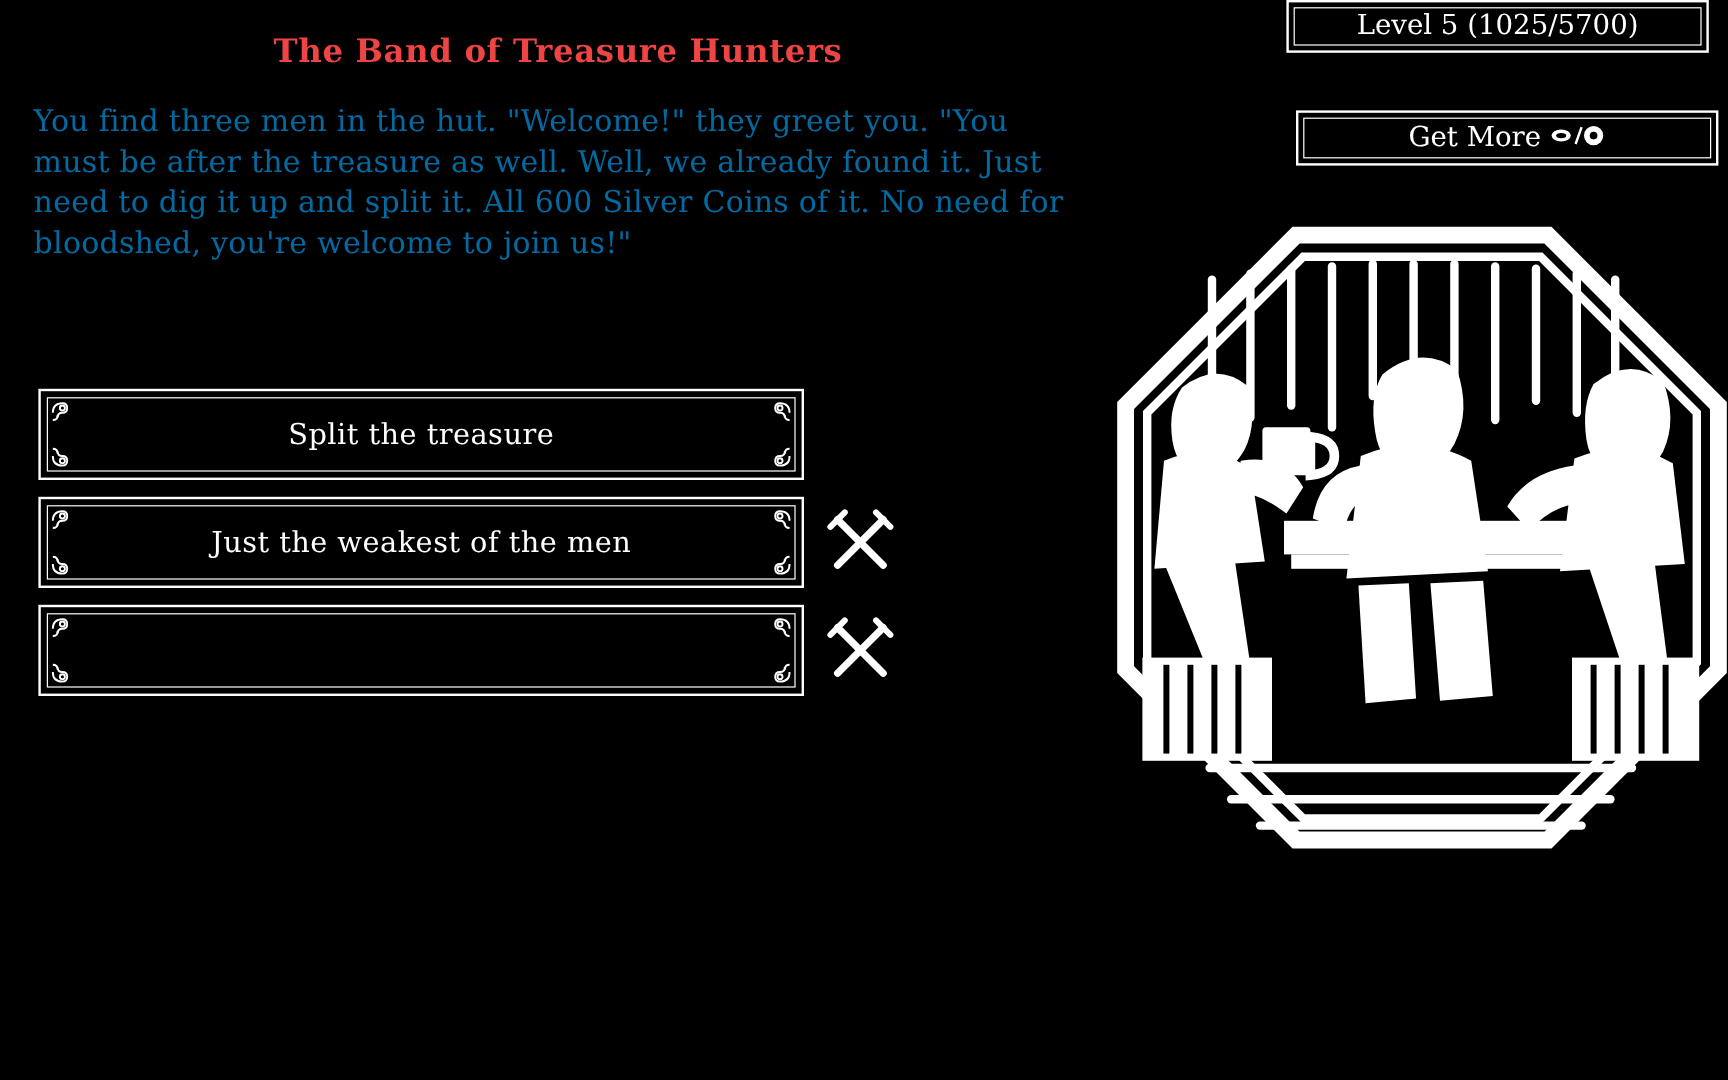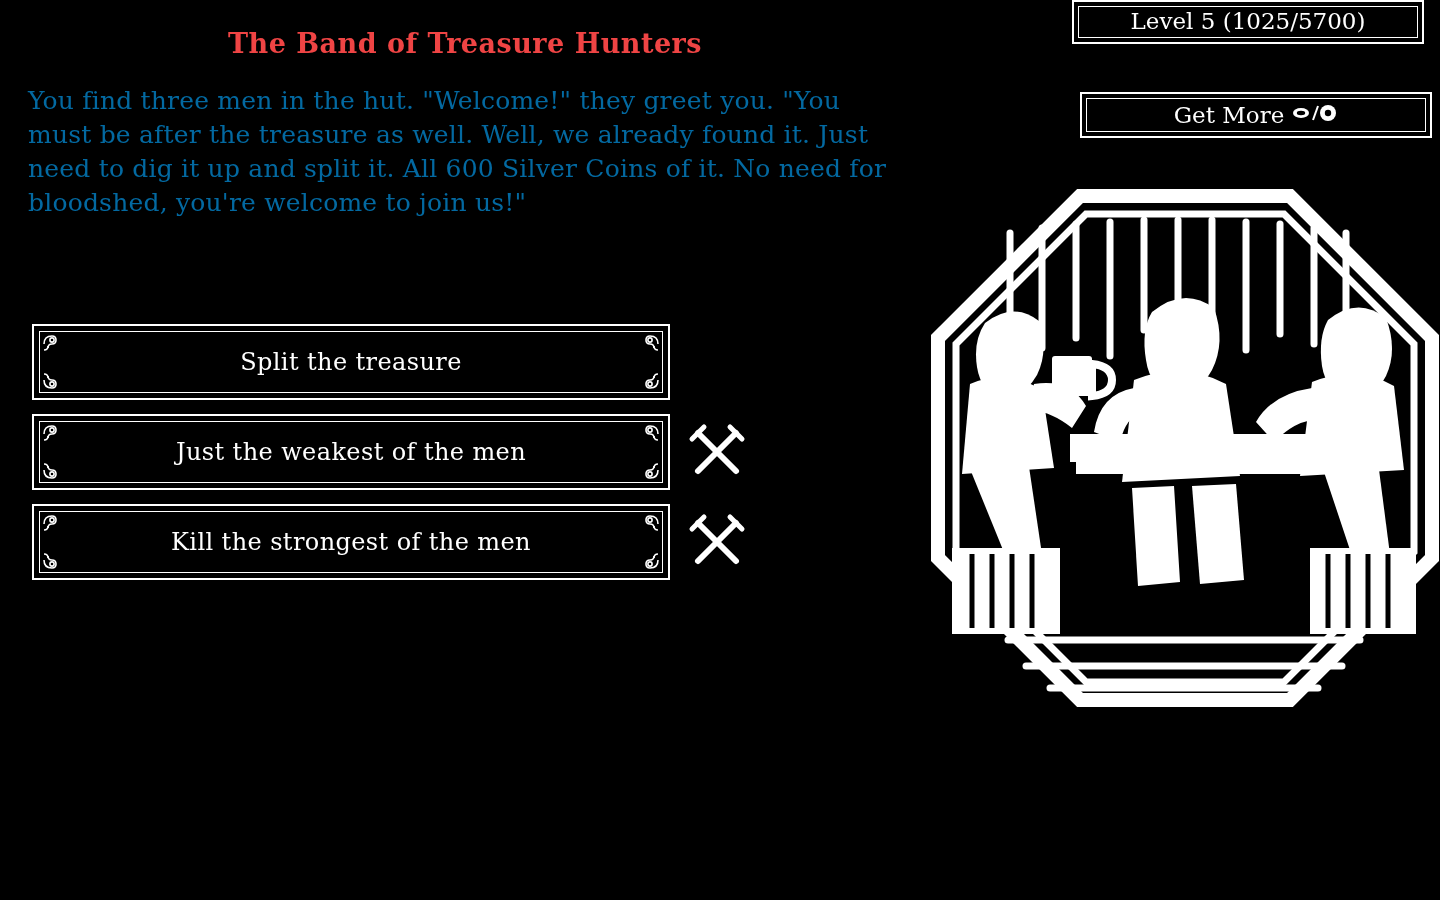--- a/index.html
+++ b/index.html
@@ -329,21 +329,20 @@
       </span>
       <span class="knot br">
         <svg width="22" height="22" viewBox="0 0 22 22">
             <g fill="none" stroke="#fff" stroke-width="1.6">
               <path d="M20 12 Q20 20 12 20 Q8 20 8 16 Q8 12 12 12 Q16 12 16 8"></path>
               <path d="M20 6 Q16 6 16 10"></path>
               <circle cx="12" cy="16" r="2.1"></circle>
             </g>
           </svg>
       </span>
-      <span class="choice-label">Kill the strongest of the men</span>
     </div>
     <span class="swords">
       <svg width="70" height="70" viewBox="0 0 70 70">
         <g stroke="#fff" stroke-width="6" fill="none" stroke-linecap="round">
           <path d="M16 16 L54 54"></path>
           <path d="M54 16 L16 54"></path>
         </g>
         <g stroke="#fff" stroke-width="5" stroke-linecap="round">
           <path d="M10 22 L22 10"></path>
           <path d="M48 10 L60 22"></path>

